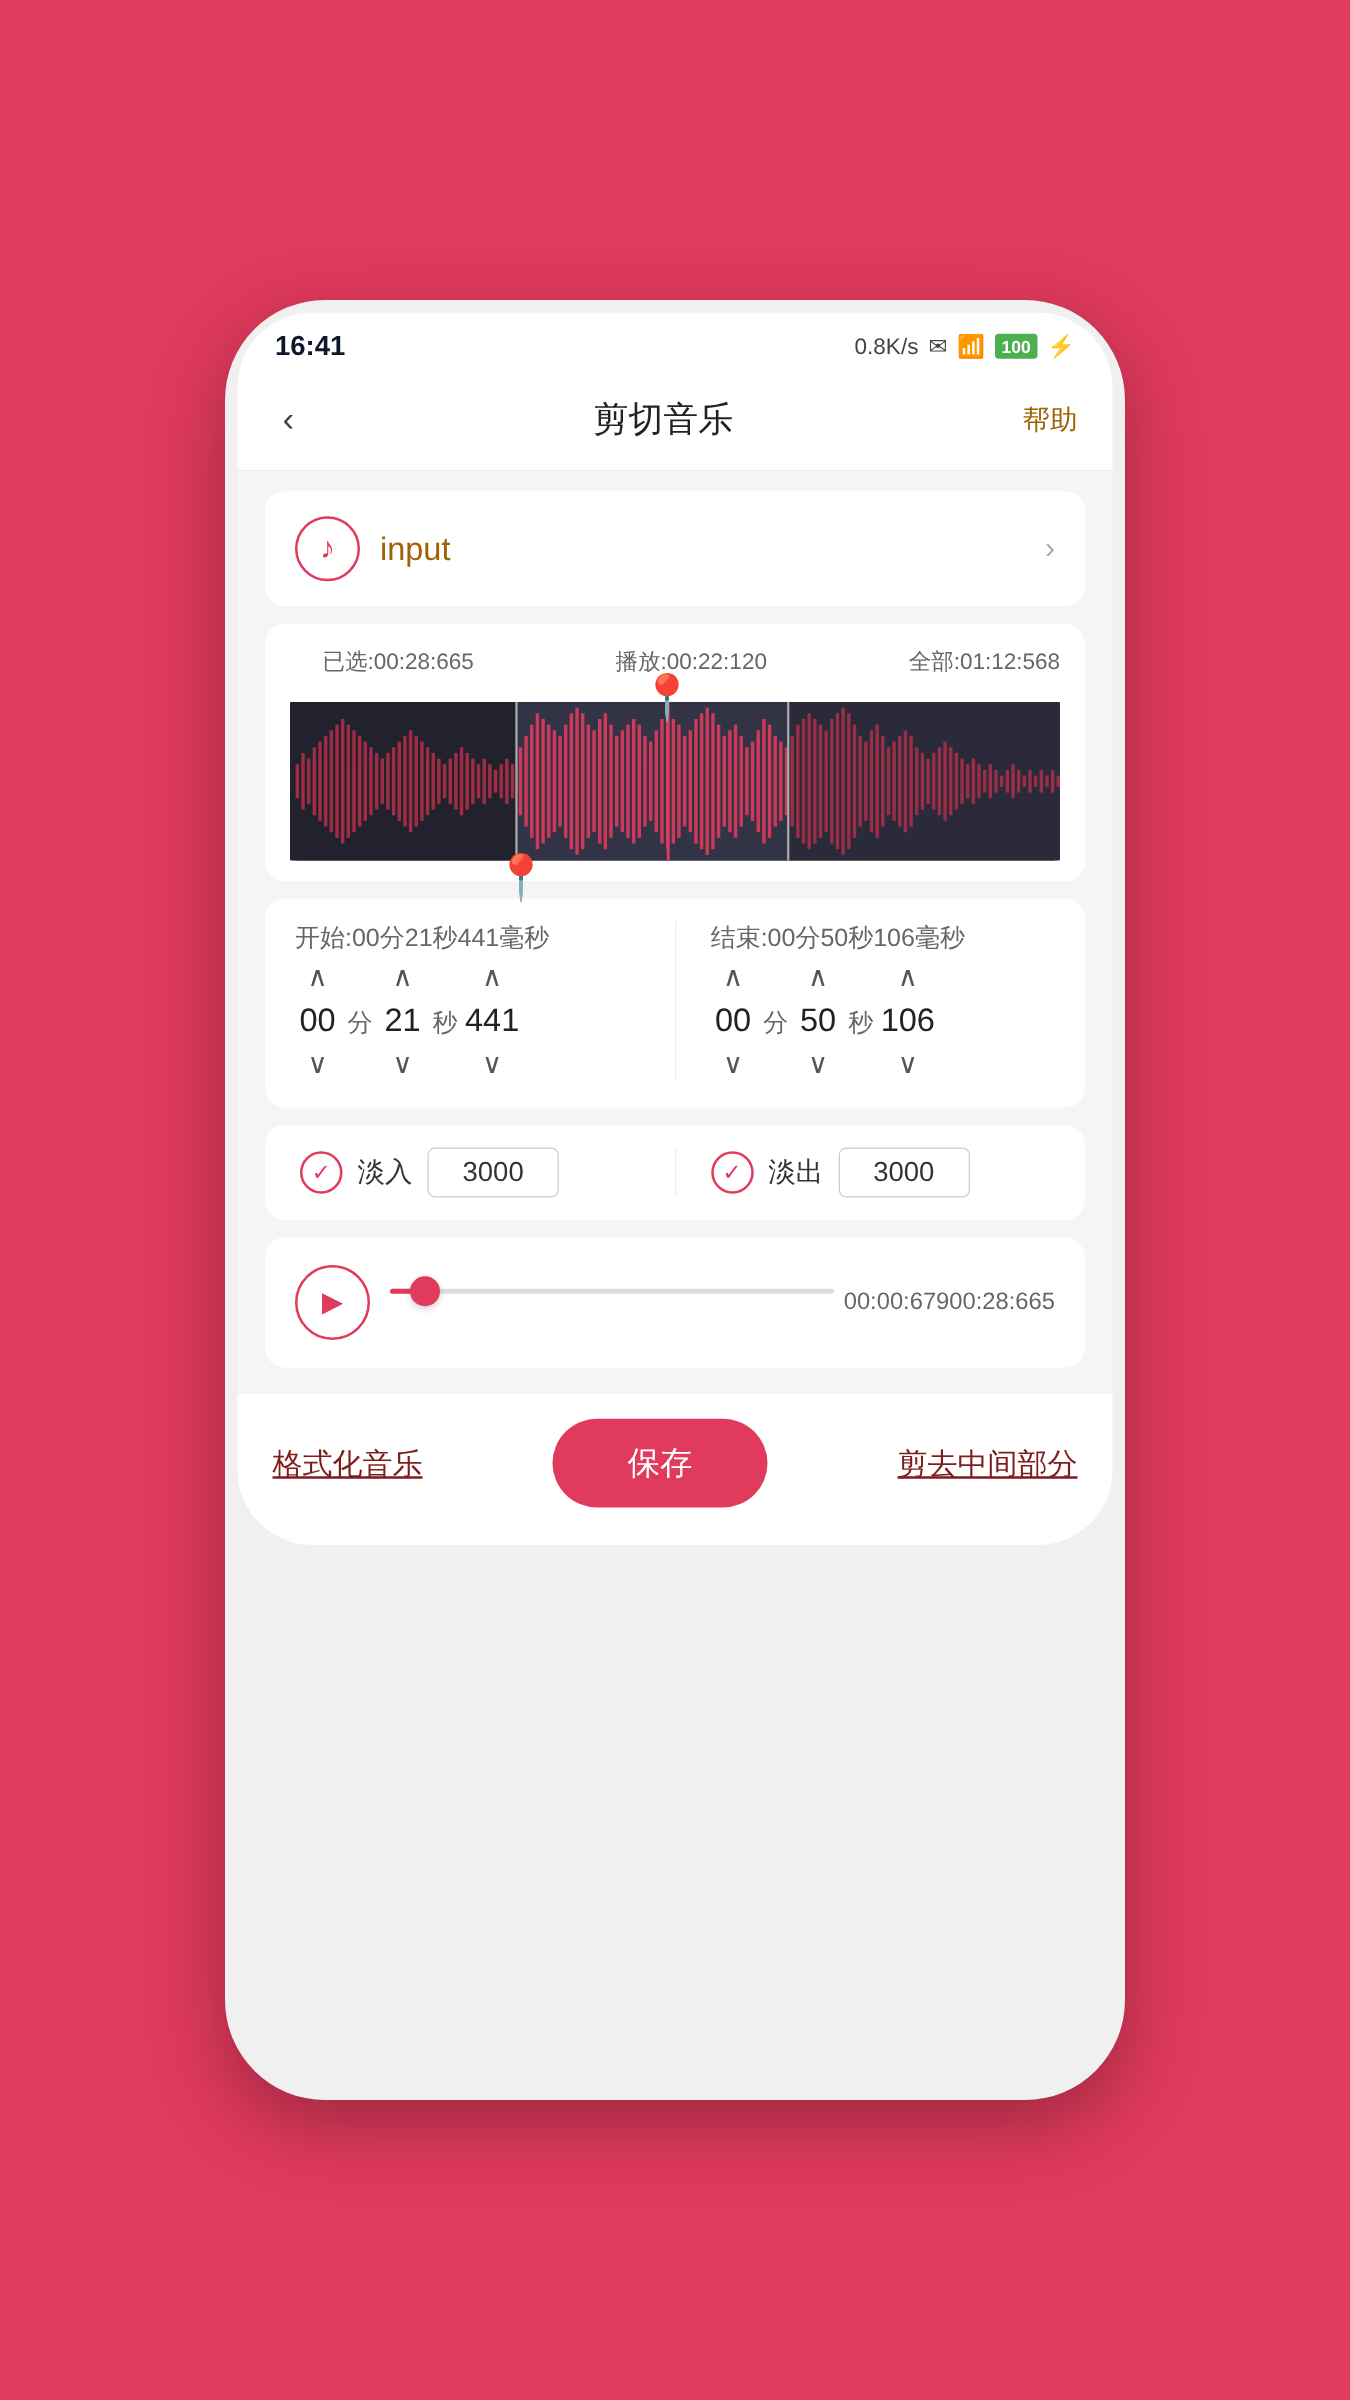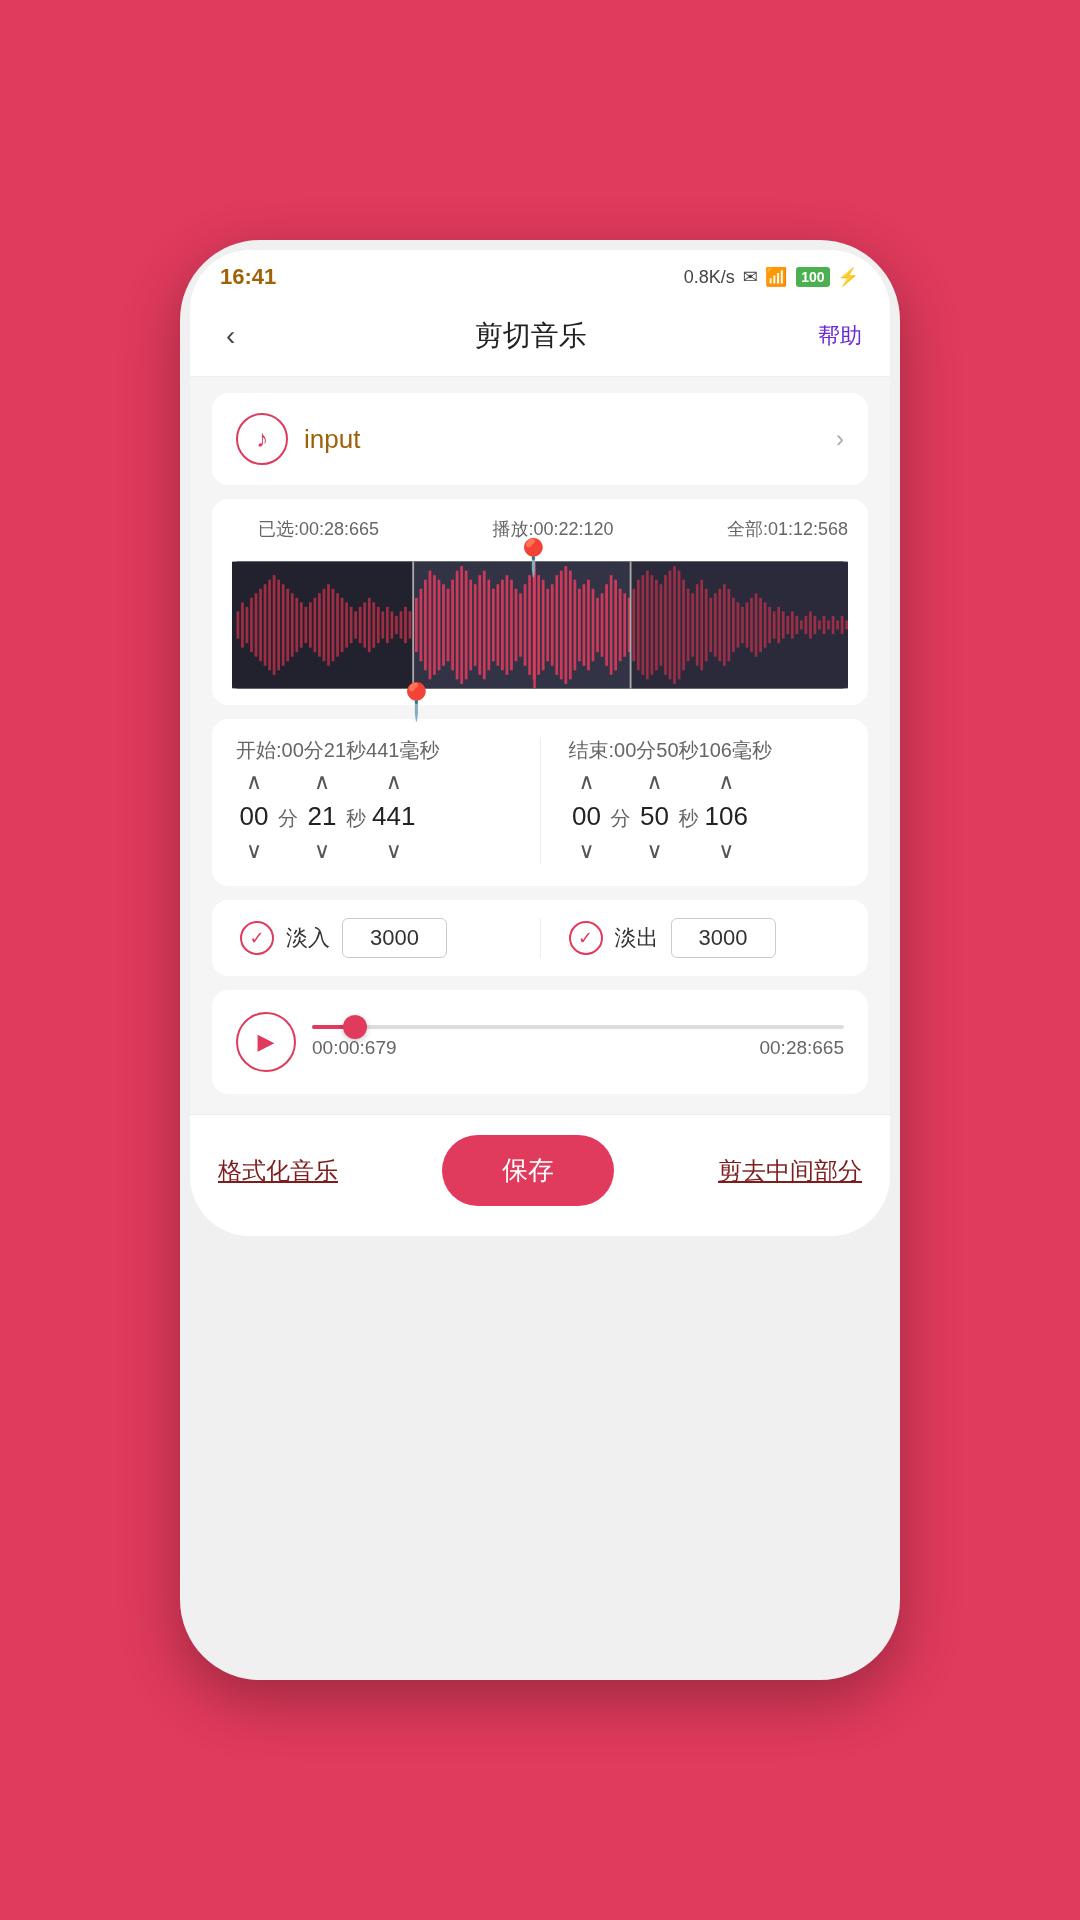--- a/index.html
+++ b/index.html
@@ -32,21 +32,21 @@
     .status-bar {
       background: white;
       display: flex;
       justify-content: space-between;
       align-items: center;
       padding: 14px 30px 10px;
     }
     .status-time {
       font-size: 22px;
       font-weight: 600;
-      color: #a16207;
+      color: #0f172a;
     }
     .status-right {
       display: flex;
       align-items: center;
       gap: 8px;
       font-size: 18px;
       color: #444;
     }
     .battery-icon {
       display: inline-flex;
@@ -73,21 +73,21 @@
       cursor: pointer;
       padding: 4px 8px;
     }
     .app-bar-title {
       font-size: 28px;
       font-weight: 500;
       color: #222;
     }
     .app-bar-help {
       font-size: 22px;
-      color: #6d28d9;
+      color: #a16207;
     }
     
     .content {
       padding: 16px 22px;
       display: flex;
       flex-direction: column;
       gap: 14px;
       background: #f5f5f5;
     }
     .card {
@@ -295,21 +295,21 @@
       align-items: center;
       justify-content: center;
       color: #e03a5c;
       font-size: 22px;
       flex-shrink: 0;
       cursor: pointer;
     }
     .player-right {
       flex: 1;
       display: flex;
-      flex-direction: column;
+      flex-direction: row;
       gap: 8px;
       text-align: right;
     }
     .slider-track {
       width: 100%;
       height: 4px;
       background: #ddd;
       border-radius: 2px;
       position: relative;
     }

